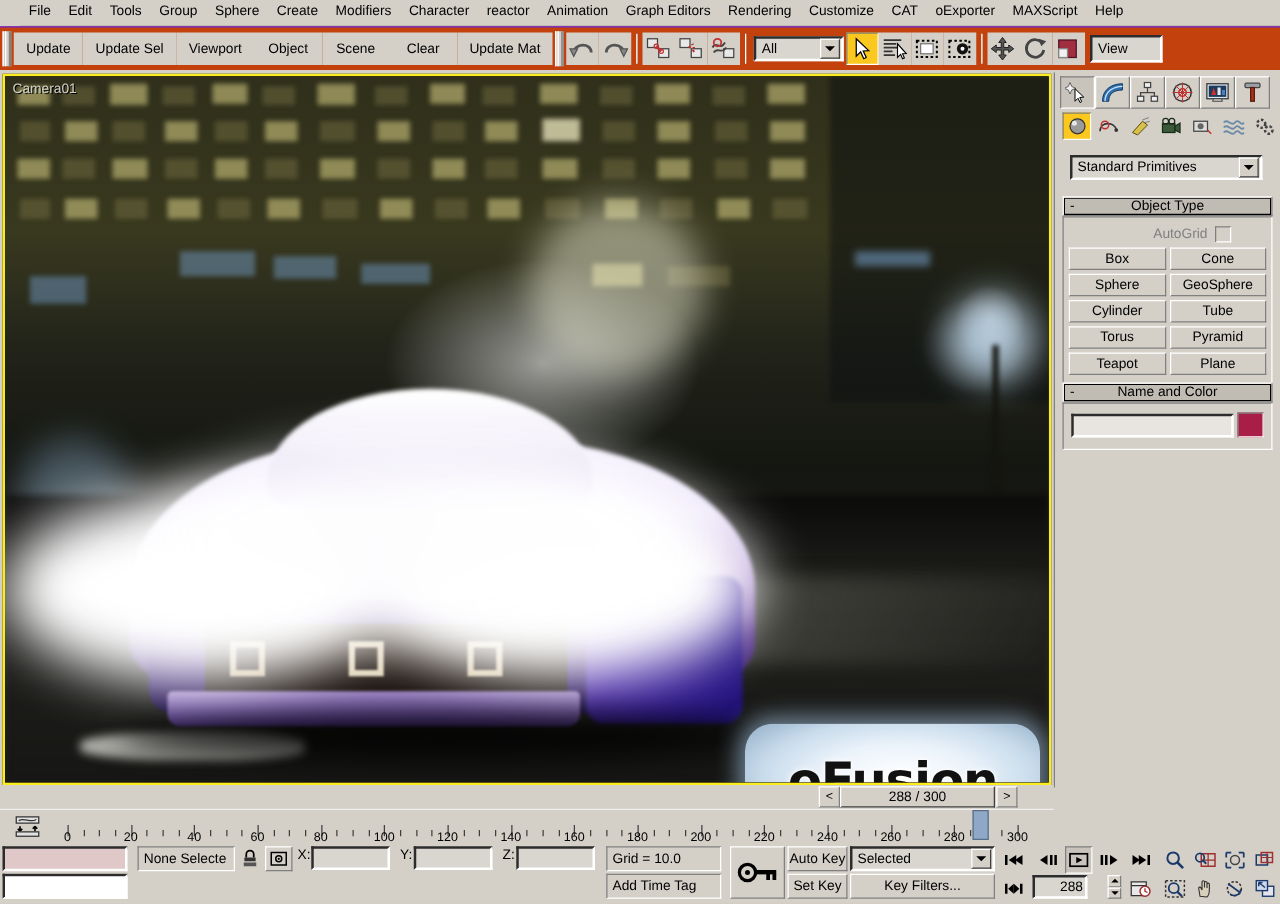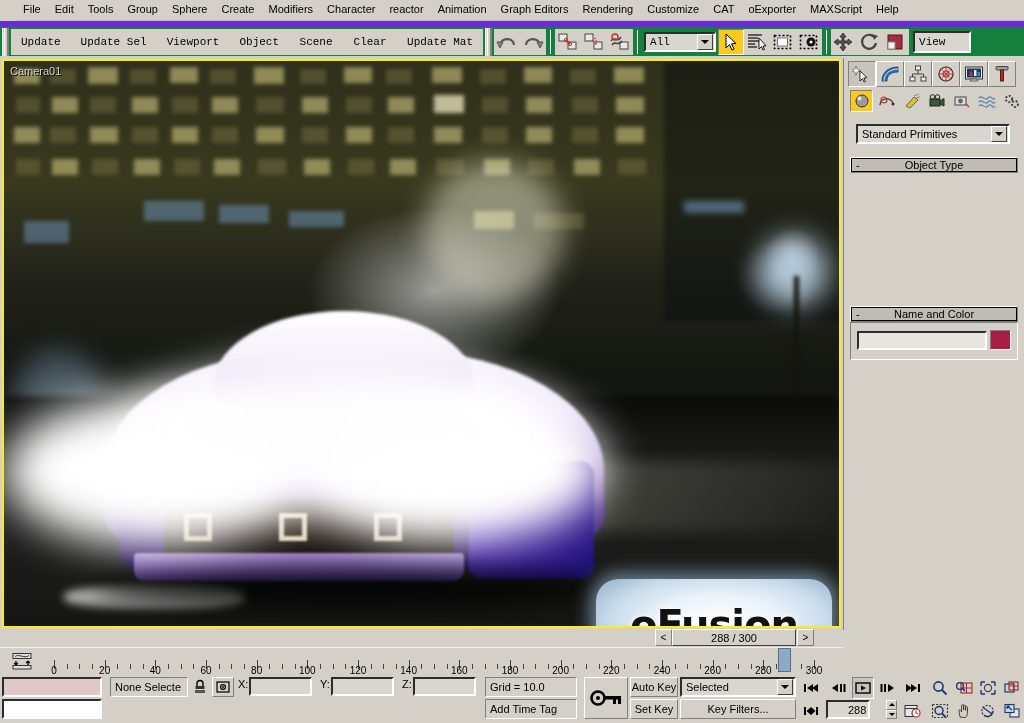--- a/index.html
+++ b/index.html
@@ -21,23 +21,22 @@
     border-bottom: 1px solid #c0bcb4;
   }
   .menu-item {
     padding: 2px 7px 3px 7px; font-size: 11px; color: #000; line-height: 13px;
     white-space: nowrap; cursor: default;
   }
 
   
   #toolbar-row {
     position: absolute; left: 0; top: 21px; width: 1024px; height: 35px;
-    background: #15803d; display: flex; align-items: center;
-    border-top: 6px solid #6d28d9;
-    font-family: Liberation Mono, monospace;
+    background: #c2410c; display: flex; align-items: center;
+    border-top: 1px solid #6d28d9;
   }
   .grip {
     width: 7px; height: 28px; margin: 0 2px;
     border-left: 1px solid #fff; border-right: 1px solid #808080;
     background: #d4d0c8; flex: none;
   }
   .grip::after {
     content:""; display:block; width:2px; height:28px; margin-left:1px;
     border-left:1px solid #fff; border-right:1px solid #808080;
   }
@@ -673,20 +672,38 @@
       <span class="ctext">Standard Primitives</span>
       <span class="carrow">
           <span class="tri-down"></span>
         </span>
     </div>
 
     <div class="rollout" style="top:99px;">
       <div class="rollout-hdr">
         <span class="rminus">-</span>
         <span class="rtitle">Object Type</span>
+      </div>
+      <div class="rollout-body">
+        <div class="autogrid-row">
+          <span class="lbl">AutoGrid</span>
+          <span class="chk"></span>
+        </div>
+        <div class="objgrid">
+          <div class="obj-btn">Box</div>
+          <div class="obj-btn">Cone</div>
+          <div class="obj-btn">Sphere</div>
+          <div class="obj-btn">GeoSphere</div>
+          <div class="obj-btn">Cylinder</div>
+          <div class="obj-btn">Tube</div>
+          <div class="obj-btn">Torus</div>
+          <div class="obj-btn">Pyramid</div>
+          <div class="obj-btn">Teapot</div>
+          <div class="obj-btn">Plane</div>
+        </div>
       </div>
     </div>
 
     <div class="rollout" style="top:248px;">
       <div class="rollout-hdr">
         <span class="rminus">-</span>
         <span class="rtitle">Name and Color</span>
       </div>
       <div class="rollout-body">
         <div class="namecolor-row">

